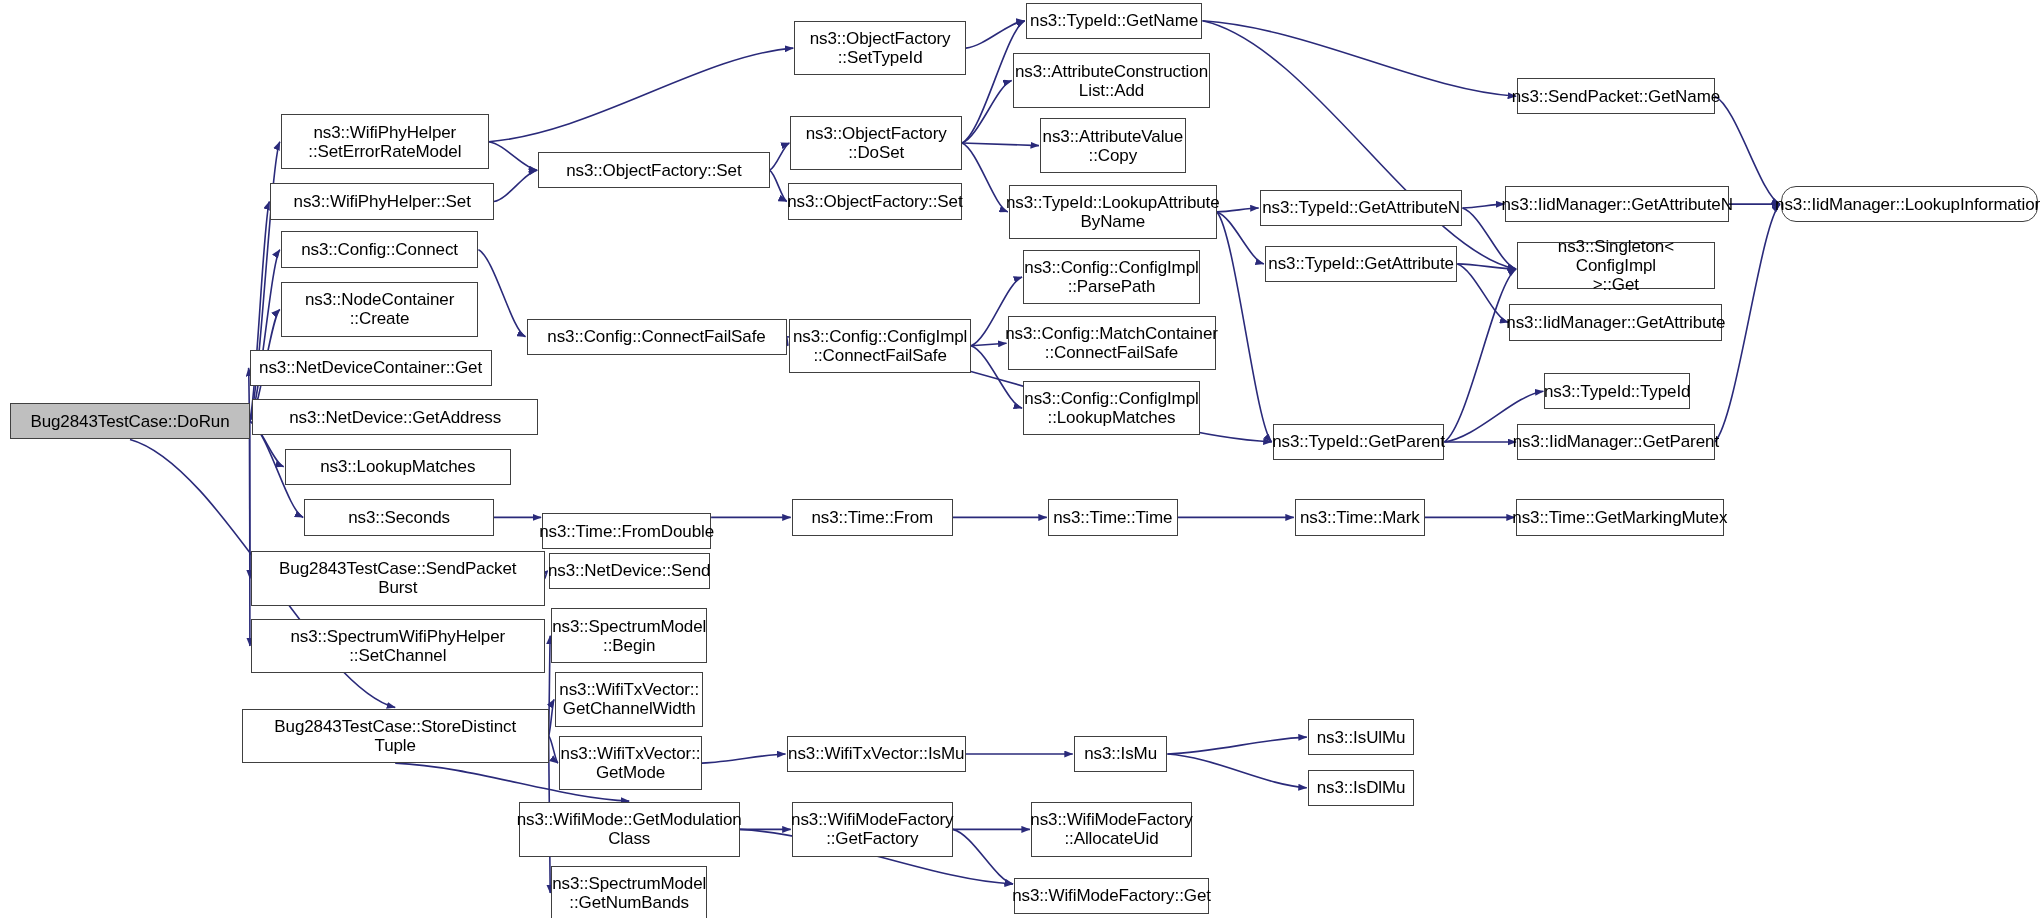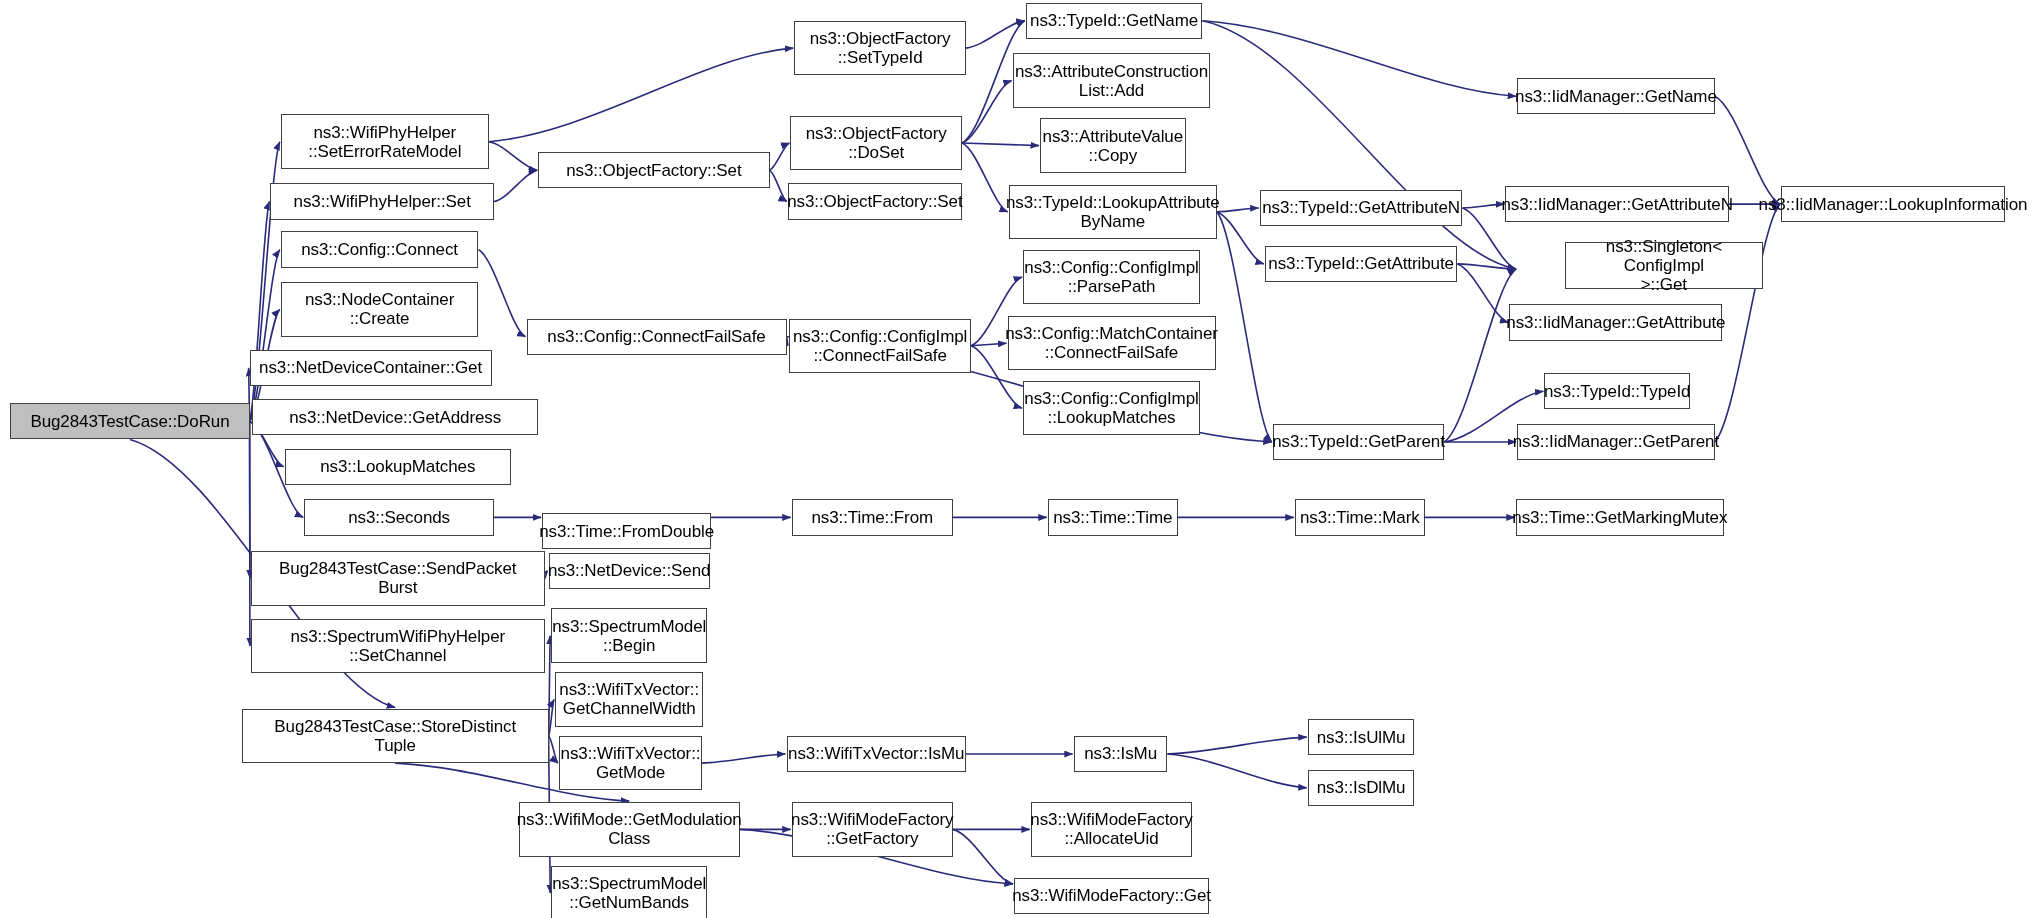--- a/index.html
+++ b/index.html
@@ -157,28 +157,28 @@
 ByName</div>
       <div class="node" style="left: 1023.1px; top: 249.6px; width: 176.8px; height: 54.6px;">ns3::Config::ConfigImpl
 ::ParsePath</div>
       <div class="node" style="left: 1007.5px; top: 315.9px; width: 208px; height: 54.6px;">ns3::Config::MatchContainer
 ::ConnectFailSafe</div>
       <div class="node" style="left: 1023.1px; top: 380.9px; width: 176.8px; height: 54.6px;">ns3::Config::ConfigImpl
 ::LookupMatches</div>
       <div class="node" style="left: 1272.7px; top: 423.8px; width: 171.6px; height: 36.4px;">ns3::TypeId::GetParent</div>
       <div class="node" style="left: 1259.7px; top: 189.8px; width: 202.8px; height: 36.4px;">ns3::TypeId::GetAttributeN</div>
       <div class="node" style="left: 1264.9px; top: 245.7px; width: 192.4px; height: 36.4px;">ns3::TypeId::GetAttribute</div>
-      <div class="node" style="left: 1517.1px; top: 78px; width: 197.6px; height: 36.4px;">ns3::IidManager::GetName</div>
+      <div class="node" style="left: 1517.1px; top: 78px; width: 197.6px; height: 36.4px;">ns3::SendPacket::GetName</div>
       <div class="node" style="left: 1505.4px; top: 185.9px; width: 223.6px; height: 36.4px;">ns3::IidManager::GetAttributeN</div>
-      <div class="node" style="left: 1517.1px; top: 241.8px; width: 197.6px; height: 47px; margin-left: 48px;">ns3::Singleton&lt; ConfigImpl
+      <div class="node" style="left: 1517.1px; top: 241.8px; width: 197.6px; height: 47px;">ns3::Singleton&lt; ConfigImpl
 &gt;::Get</div>
       <div class="node" style="left: 1509.3px; top: 304.2px; width: 213.2px; height: 36.4px;">ns3::IidManager::GetAttribute</div>
       <div class="node" style="left: 1544.4px; top: 373.1px; width: 145.6px; height: 36.4px;">ns3::TypeId::TypeId</div>
       <div class="node" style="left: 1517.1px; top: 423.8px; width: 197.6px; height: 36.4px; text-align: center;">ns3::IidManager::GetParent</div>
-      <div class="node" style="left: 1781px; top: 185.9px; width: 224px; height: 36.4px;">ns3::IidManager::LookupInformation</div>
+      <div class="node" style="left: 1781px; top: 185.9px; width: 257px; height: 36.4px; border-radius: 15px;">ns3::IidManager::LookupInformation</div>
       <div class="node" style="left: 542.1px; top: 513px; width: 169px; height: 36.4px;">ns3::Time::FromDouble</div>
       <div class="node" style="left: 791.7px; top: 499.2px; width: 161.2px; height: 36.4px;">ns3::Time::From</div>
       <div class="node" style="left: 1047.8px; top: 499.2px; width: 130px; height: 36.4px;">ns3::Time::Time</div>
       <div class="node" style="left: 1294.8px; top: 499.2px; width: 130px; height: 36.4px;">ns3::Time::Mark</div>
       <div class="node" style="left: 1515.8px; top: 499.2px; width: 208px; height: 36.4px;">ns3::Time::GetMarkingMutex</div>
       <div class="node" style="left: 548.6px; top: 552.5px; width: 161.2px; height: 36.4px;">ns3::NetDevice::Send</div>
       <div class="node" style="left: 551.2px; top: 608.4px; width: 156px; height: 54.6px;">ns3::SpectrumModel
 ::Begin</div>
       <div class="node" style="left: 555.1px; top: 672.1px; width: 148.2px; height: 54.6px;">ns3::WifiTxVector::
 GetChannelWidth</div>

